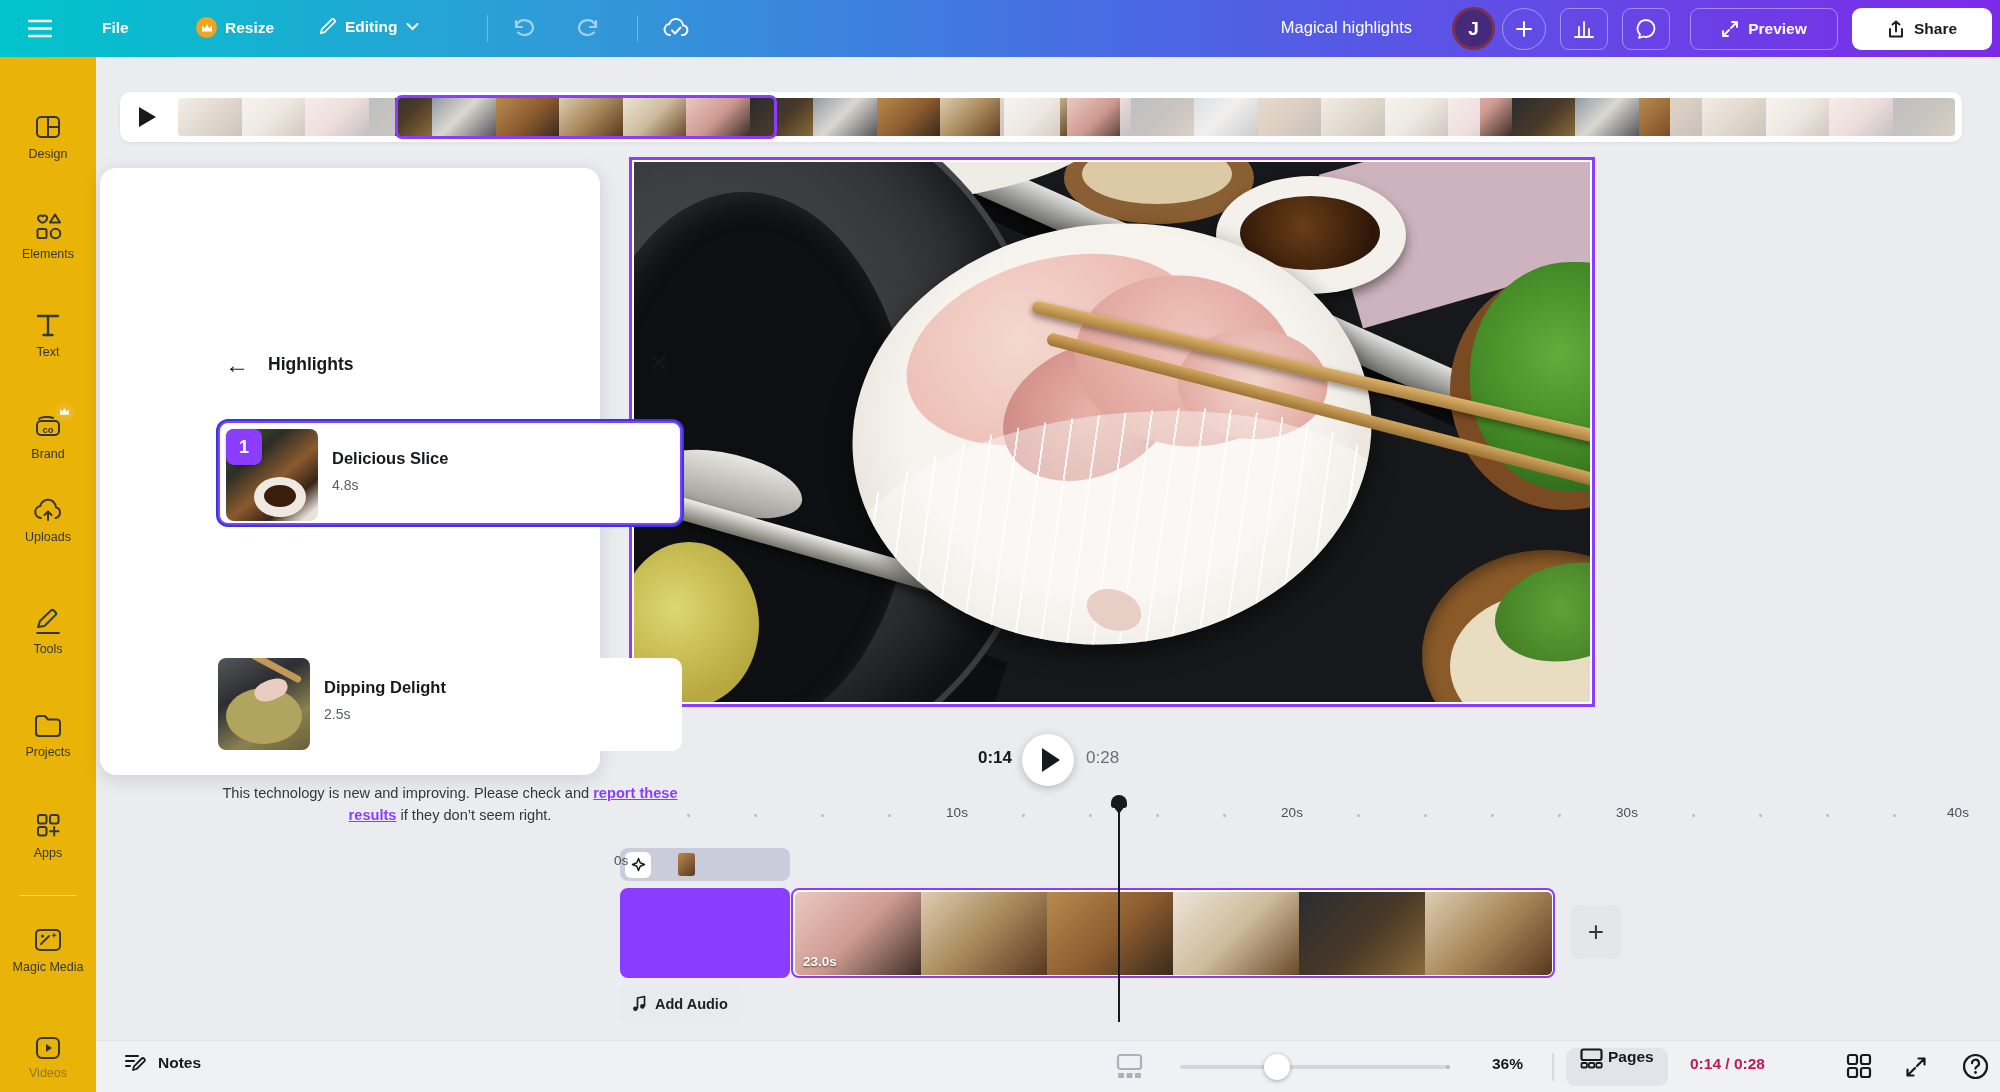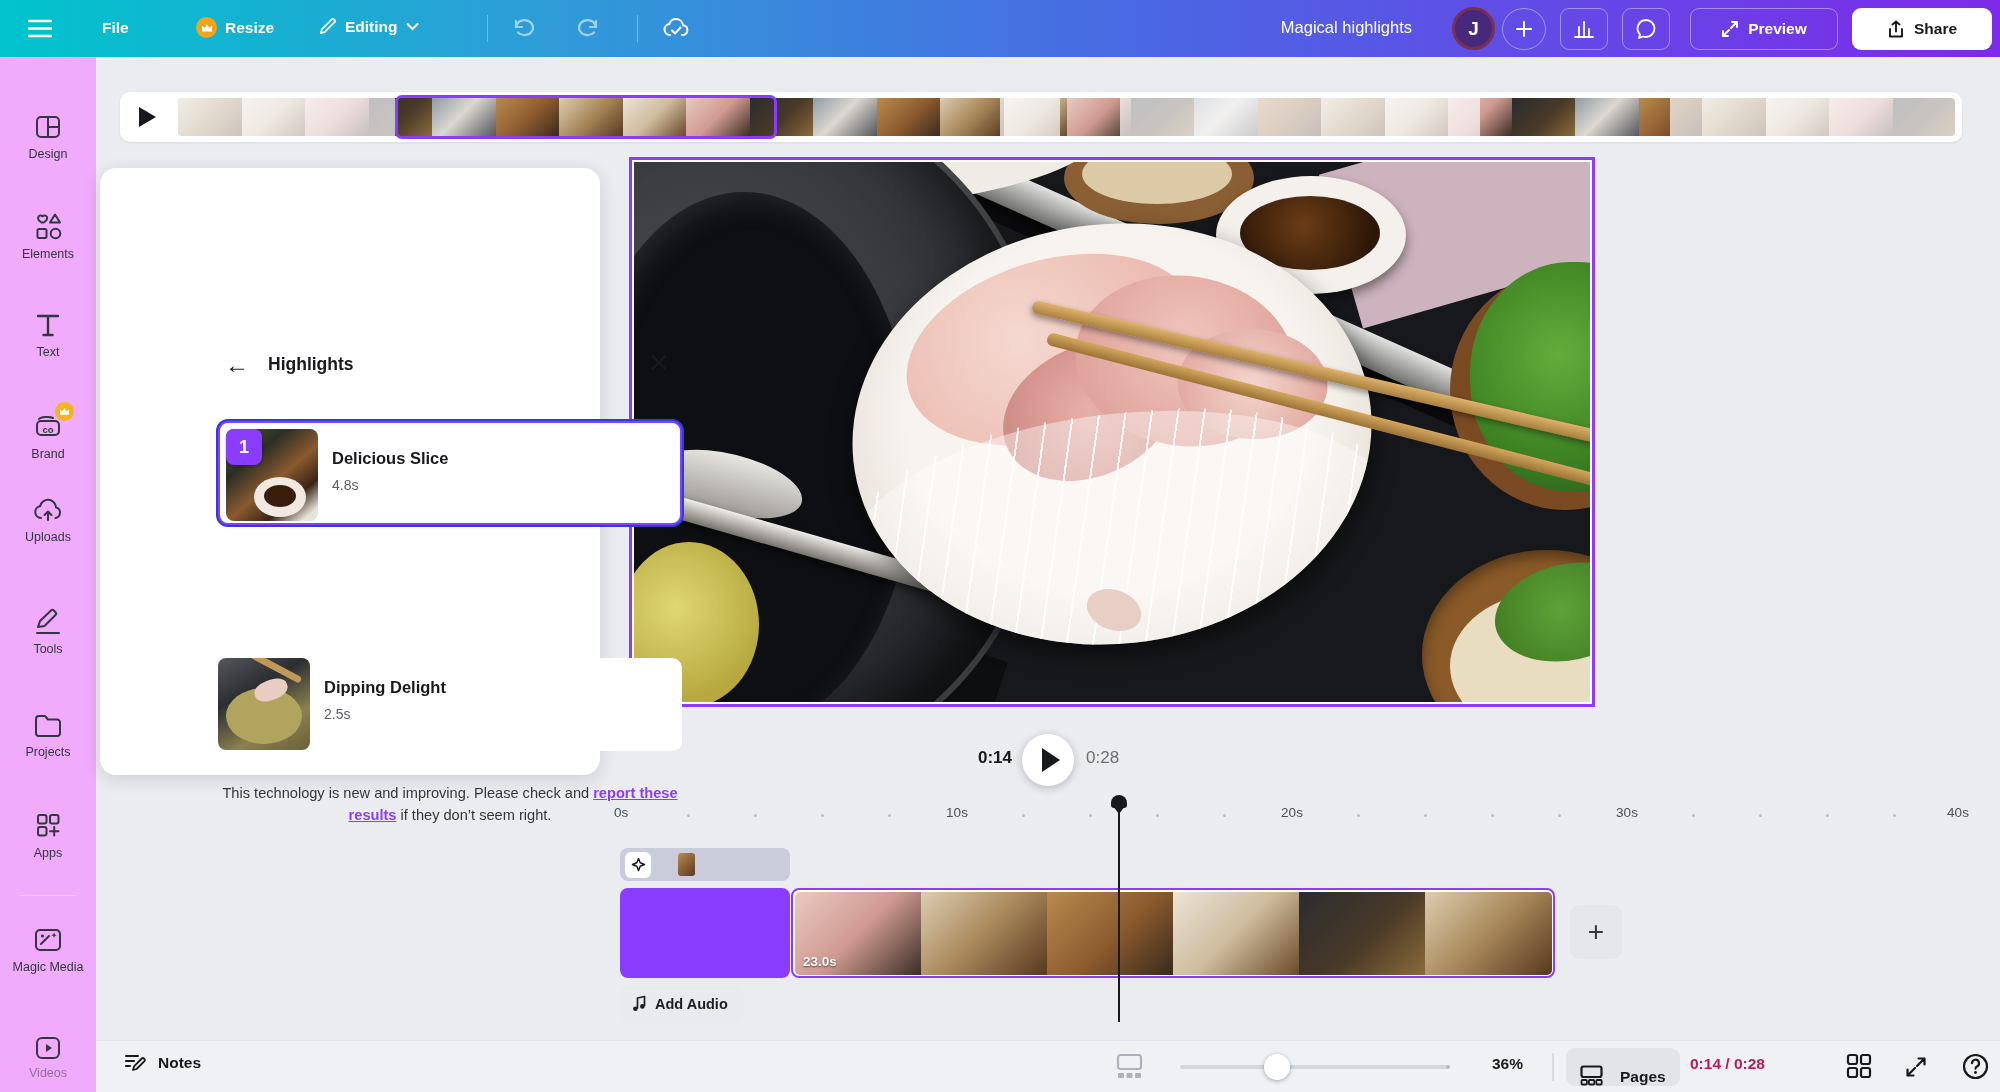--- a/index.html
+++ b/index.html
@@ -16,21 +16,21 @@
   .crown-badge { width:21px; height:21px; border-radius:50%; background:#f2a51c; display:flex; align-items:center; justify-content:center; }
   .ghost-btn { position:absolute; top:8px; height:42px; border:1.5px solid rgba(255,255,255,.4); border-radius:9px;
     display:flex; align-items:center; justify-content:center; gap:9px; color:#fff; font-size:15.5px; font-weight:bold; cursor:pointer; }
   .avatar { position:absolute; top:7px; width:43px; height:43px; border-radius:50%; background:#47297b; border:3px solid #7a3050;
     color:#fff; font-size:19px; font-weight:bold; display:flex; align-items:center; justify-content:center; cursor:pointer; }
   .share-btn { position:absolute; top:8px; left:1852px; width:140px; height:42px; background:#fff; border-radius:9px; color:#17191c;
     display:flex; align-items:center; justify-content:center; gap:9px; font-size:15.5px; font-weight:bold; cursor:pointer; }
   .fade { opacity:.55; }
 
   
-  .sidebar { position:absolute; left:0; top:57px; width:96px; height:1035px; background:#f0abfc; z-index:40; overflow:hidden; }
+  .sidebar { position:absolute; left:0; top:57px; width:96px; height:1035px; background:#eab308; z-index:40; overflow:hidden; }
   .side-item { position:absolute; left:0; width:96px; text-align:center; color:#33373d; cursor:pointer; }
   .side-item svg { display:block; margin:0 auto; }
   .side-label { display:block; font-size:12.5px; margin-top:5px; color:#33373d; }
   .side-divider { position:absolute; left:20px; width:56px; height:1px; background:#d9dbe0; }
   .side-badge { position:absolute; width:19px; height:19px; border-radius:50%; background:#f2b41f; display:flex; align-items:center; justify-content:center; }
 
   
   .filmstrip { position:absolute; left:120px; top:92px; width:1842px; height:50px; background:#fff; border-radius:10px;
     box-shadow:0 1px 3px rgba(20,22,26,.08); z-index:30; }
   .fs-play { position:absolute; left:13px; top:12px; width:26px; height:26px; cursor:pointer; }
@@ -118,21 +118,21 @@
 
   
   .time-cur { position:absolute; left:952px; top:748px; width:60px; text-align:right; font-size:17px; font-weight:bold; color:#17191c; }
   .play-circle { position:absolute; left:1022px; top:734px; width:52px; height:52px; border-radius:50%; background:#fff;
     box-shadow:0 2px 8px rgba(20,22,30,.25); cursor:pointer; }
   .play-circle::before { content:""; position:absolute; left:20px; top:14px; border-left:18px solid #17191c; border-top:12px solid transparent; border-bottom:12px solid transparent; }
   .time-total { position:absolute; left:1086px; top:748px; font-size:17px; color:#6a6e75; }
 
   
   .ruler-label { position:absolute; top:805px; font-size:13.5px; color:#4a4e57; transform:translateX(-50%); z-index:5; }
-  .ruler-label.first { transform:none; }
+  .ruler-label.first { transform:none;margin-top:48px; }
   .ruler-dot { position:absolute; top:814px; width:3px; height:3px; border-radius:50%; background:#b9bbc4; }
   .track-star { position:absolute; left:620px; top:848px; width:170px; height:33px; border-radius:8px; background:rgba(199,201,216,.9); cursor:pointer; }
   .star-chip { position:absolute; left:5px; top:4px; width:26px; height:26px; background:#fff; border-radius:6px; display:flex; align-items:center; justify-content:center; }
   .tiny-thumb { position:absolute; left:58px; top:5px; width:17px; height:23px; border-radius:3px; background:linear-gradient(135deg,#b98a4e,#5a3a22); }
   .clip-purple { position:absolute; left:620px; top:888px; width:170px; height:90px; background:#8b3dff; border-radius:8px; cursor:pointer; }
   .clip-video { position:absolute; left:791px; top:888px; width:764px; height:90px; border-radius:8px; border:2.5px solid #8b3dff;
     background:#fff; overflow:hidden; cursor:pointer; }
   .clip-video .tiles { position:absolute; inset:1.5px; border-radius:5px; overflow:hidden; display:flex; }
   .clip-video .tiles i { flex:1; }
   .clip-dur { position:absolute; left:10px; bottom:7px; color:#fff; font-size:13.5px; font-weight:bold; text-shadow:0 1px 2px rgba(0,0,0,.6); z-index:2; }
@@ -147,21 +147,21 @@
   
   .bottombar { position:absolute; left:96px; top:1040px; width:1904px; height:52px; background:#f0f1f4; border-top:1px solid #e2e4e9; z-index:40; }
   .notes { position:absolute; left:28px; top:11px; display:flex; align-items:center; gap:10px; font-size:15.5px; font-weight:bold; color:#17191c; cursor:pointer; }
   .tl-view-icon { position:absolute; left:1020px; top:12px; color:#aeb1bc; cursor:pointer; }
   .zslider { position:absolute; left:1084px; top:24px; width:268px; height:4px; background:#d4d6dd; border-radius:2px; cursor:pointer; }
   .zslider .thumb { position:absolute; left:84px; top:-11px; width:26px; height:26px; border-radius:50%; background:#fff; box-shadow:0 1px 4px rgba(20,22,30,.35); }
   .zslider .enddot { position:absolute; right:-2px; top:0; width:4px; height:4px; border-radius:50%; background:#b6b8c2; }
   .zoom-pct { position:absolute; left:1396px; top:14px; font-size:15.5px; font-weight:bold; color:#17191c; cursor:pointer; }
   .bb-sep { position:absolute; left:1456px; top:12px; width:1.5px; height:28px; background:#d8dade; }
   .pages-btn { position:absolute; left:1470px; top:7px; height:38px; padding:0 14px; background:#e2e4e9; border-radius:9px;
-    display:flex; align-items:flex-end; gap:17px; font-size:15.5px; font-weight:bold; color:#17191c; cursor:pointer; }
+    display:flex; align-items:flex-start; gap:5px; font-size:15.5px; font-weight:bold; color:#17191c; cursor:pointer; }
   .bb-time { position:absolute; left:1594px; top:14px; font-size:15.5px; font-weight:bold; color:#be185d; }
   .bb-icon { position:absolute; top:12px; color:#17191c; cursor:pointer; }
 
   svg { display:block; }
 </style>
 </head>
 <body>
 
 <div class="topbar">
   <div class="tb-item abs" style="left:28px;top:19px">

